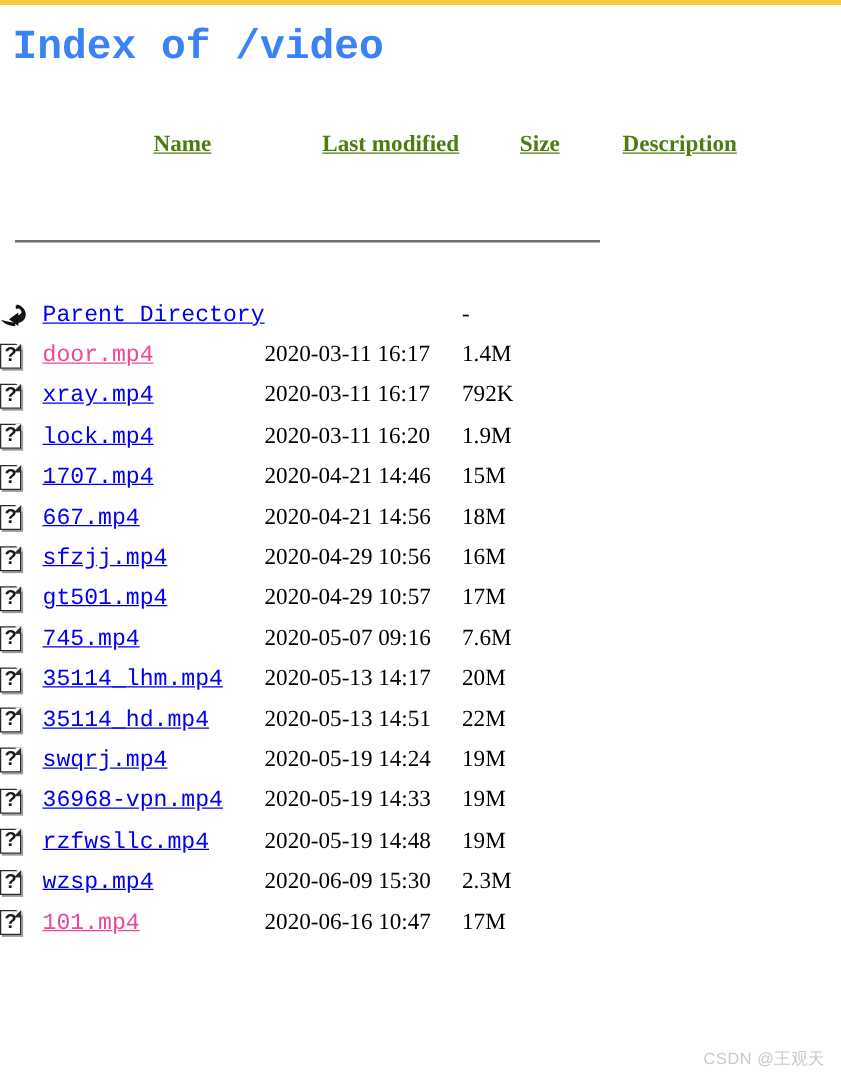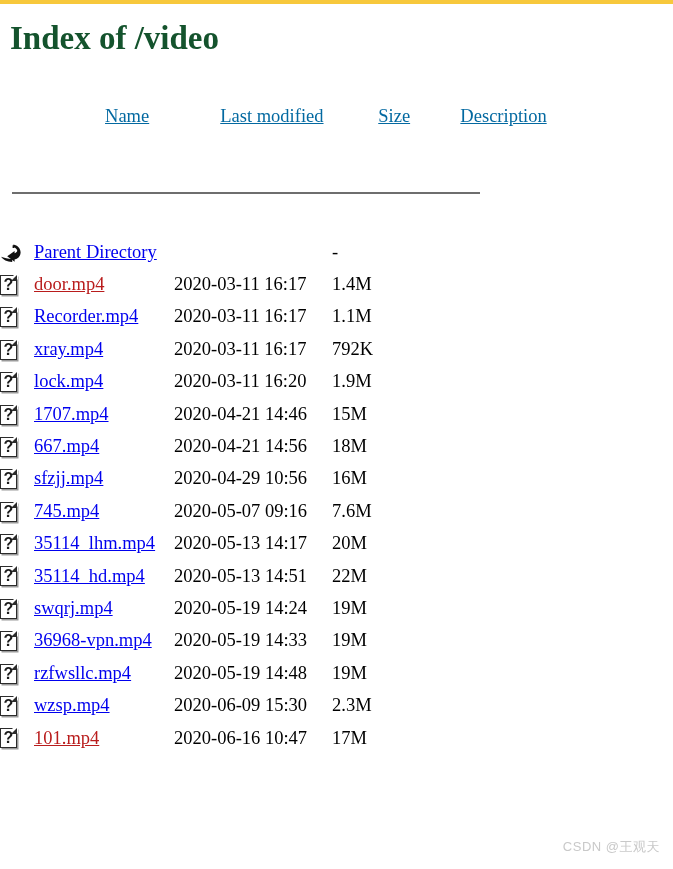--- a/index.html
+++ b/index.html
@@ -19,27 +19,27 @@
     top: 0; left: 0;
     width: 673px; height: 4px;
     background: #f7c83c;
   }
   #page {
     position: absolute;
     top: 4px; left: 0;
     width: 673px;
   }
   h1#page-title {
-    font-family: Liberation Serif, serif;
+    font-family: Liberation Mono, monospace;
     font-size: 33px;
     font-weight: bold;
     margin: 14px 0 15px 10px;
     line-height: 40px;
     letter-spacing: 0px;
-    color: #14532d;
+    color: #3b82f6;
   }
   
   table#index-table {
     border-collapse: collapse;
     margin: 27px 0 0 0;
     font-size: 18.5px;
     font-family: "Liberation Serif", "DejaVu Serif", serif;
   }
   table#index-table td, table#index-table th {
     padding: 0;
@@ -59,50 +59,50 @@
   tr#header-row th {
     height: 30px;
     font-weight: bold;
     padding-bottom: 2px;
   }
   tr#header-row th.h-name { text-align: center; }
   tr#header-row th.h-date { }
   tr#header-row th.h-size { text-align: left; }
   tr#header-row th.h-desc { text-align: center; padding-left: 4px; }
   .sortlink {
-    color: #0369a1;
+    color: #4d7c0f;
     text-decoration: underline;
-    font-weight: normal;
+    font-weight: bold;
     cursor: pointer;
     margin-top: 32px;
   }
   
   tr.rule-row td { padding: 0; }
   .hr {
     height: 2px;
     background: #6e6e6e;
     margin-left: 12px;
     width: 468px;
     border: 0;
   }
   
   tr.entry-row { height: 32.4px; }
   tr.entry-row td { height: 32.4px; }
   td.cell-icon { padding-left: 12px; }
-  td.cell-name { padding-left: 0px; }
+  td.cell-name { padding-left: 0px; font-family: Liberation Mono, monospace; }
   td.cell-date { text-align: left; padding-left: 2px; margin-top: 24px; }
   td.cell-size { text-align: right; padding-right: 0px; }
   td.cell-desc { }
 
   a.flink {
     color: #0000ee;
     text-decoration: underline;
     cursor: pointer;
   }
-  a.flink.visited { color: #b91c1c; }
+  a.flink.visited { color: #ec4899; }
 
   
   .icon-wrap {
     display: inline-block;
     width: 20px; height: 22px;
     position: relative;
     vertical-align: middle;
   }
   
   .icon-unknown {
@@ -215,27 +215,20 @@
         </tr>
         <tr class="entry-row">
           <td class="cell-icon"><span class="icon-wrap"><span class="icon-unknown"><span class="fold-line"></span></span></span></td>
           <td class="cell-name"><a class="flink visited" href="#">door.mp4</a></td>
           <td class="cell-date">2020-03-11 16:17</td>
           <td class="cell-size">1.4M</td>
           <td class="cell-desc"></td>
         </tr>
         <tr class="entry-row">
           <td class="cell-icon"><span class="icon-wrap"><span class="icon-unknown"><span class="fold-line"></span></span></span></td>
-          <td class="cell-name"><a class="flink" href="#">Recorder.mp4</a></td>
-          <td class="cell-date">2020-03-11 16:17</td>
-          <td class="cell-size">1.1M</td>
-          <td class="cell-desc"></td>
-        </tr>
-        <tr class="entry-row">
-          <td class="cell-icon"><span class="icon-wrap"><span class="icon-unknown"><span class="fold-line"></span></span></span></td>
           <td class="cell-name"><a class="flink" href="#">xray.mp4</a></td>
           <td class="cell-date">2020-03-11 16:17</td>
           <td class="cell-size">792K</td>
           <td class="cell-desc"></td>
         </tr>
         <tr class="entry-row">
           <td class="cell-icon"><span class="icon-wrap"><span class="icon-unknown"><span class="fold-line"></span></span></span></td>
           <td class="cell-name"><a class="flink" href="#">lock.mp4</a></td>
           <td class="cell-date">2020-03-11 16:20</td>
           <td class="cell-size">1.9M</td>
@@ -257,20 +250,27 @@
         </tr>
         <tr class="entry-row">
           <td class="cell-icon"><span class="icon-wrap"><span class="icon-unknown"><span class="fold-line"></span></span></span></td>
           <td class="cell-name"><a class="flink" href="#">sfzjj.mp4</a></td>
           <td class="cell-date">2020-04-29 10:56</td>
           <td class="cell-size">16M</td>
           <td class="cell-desc"></td>
         </tr>
         <tr class="entry-row">
           <td class="cell-icon"><span class="icon-wrap"><span class="icon-unknown"><span class="fold-line"></span></span></span></td>
+          <td class="cell-name"><a class="flink" href="#">gt501.mp4</a></td>
+          <td class="cell-date">2020-04-29 10:57</td>
+          <td class="cell-size">17M</td>
+          <td class="cell-desc"></td>
+        </tr>
+        <tr class="entry-row">
+          <td class="cell-icon"><span class="icon-wrap"><span class="icon-unknown"><span class="fold-line"></span></span></span></td>
           <td class="cell-name"><a class="flink" href="#">745.mp4</a></td>
           <td class="cell-date">2020-05-07 09:16</td>
           <td class="cell-size">7.6M</td>
           <td class="cell-desc"></td>
         </tr>
         <tr class="entry-row">
           <td class="cell-icon"><span class="icon-wrap"><span class="icon-unknown"><span class="fold-line"></span></span></span></td>
           <td class="cell-name"><a class="flink" href="#">35114_lhm.mp4</a></td>
           <td class="cell-date">2020-05-13 14:17</td>
           <td class="cell-size">20M</td>

